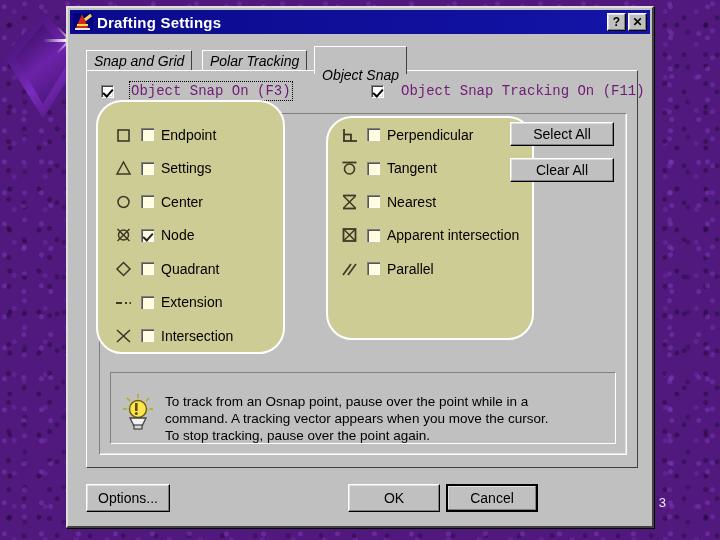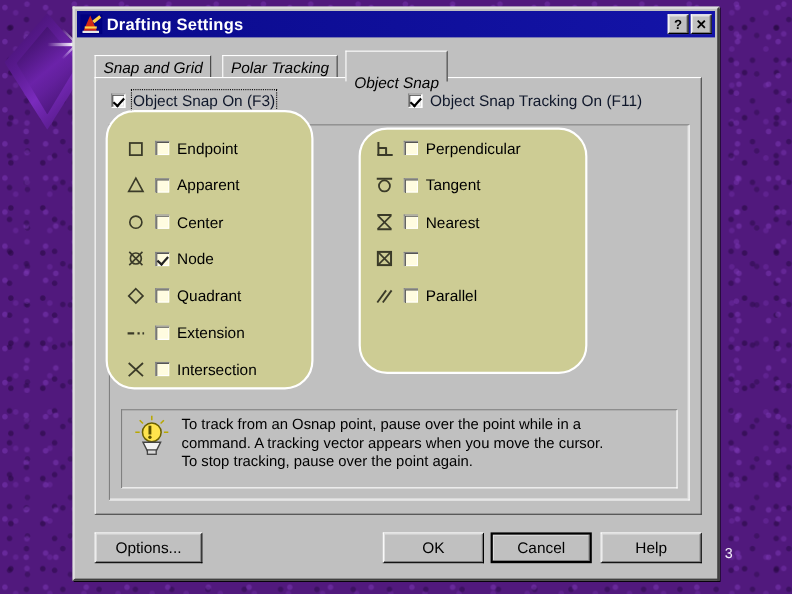--- a/index.html
+++ b/index.html
@@ -133,22 +133,22 @@
     border-top:1px solid #808080;border-left:1px solid #808080;
     border-right:1px solid #fff;border-bottom:1px solid #fff;
     box-shadow:inset 1px 1px 0 #404040, inset -1px -1px 0 #dfdfdf;
     box-sizing:border-box;position:relative;cursor:default;
   }
   .chk.on::after{
     content:"";position:absolute;left:3px;top:1px;width:4px;height:8px;
     border:solid #000;border-width:0 2px 2px 0;transform:rotate(42deg);
   }
   .chk-label{
-    font-size:14px;color:#0f172a;margin-left:7px;white-space:nowrap;
-    font-family:Liberation Sans, sans-serif;
+    font-size:14px;color:#701a75;margin-left:17px;white-space:nowrap;
+    font-family:Liberation Mono, monospace;
   }
   .focusbox{outline:1px dotted #000;outline-offset:1px;}
 
   
   .group{
     position:absolute;left:12px;top:42px;right:10px;bottom:12px;
     border:1px solid #808080;border-right-color:#fff;border-bottom-color:#fff;
     box-shadow:inset -1px -1px 0 #dfdfdf;
   }
   .group-title{
@@ -196,32 +196,32 @@
     box-shadow:inset -1px -1px 0 #808080, inset 1px 1px 0 #dfdfdf;
     font-family:"Liberation Sans",sans-serif;box-sizing:border-box;cursor:default;
     white-space:nowrap;
   }
   .sidebtns .btn{height:24px;line-height:22px;margin-bottom:12px;}
 
   
   .tip{
     position:absolute;left:10px;right:10px;bottom:10px;height:72px;
     border:1px solid #808080;border-right-color:#fff;border-bottom-color:#fff;
-    display:flex;align-items:flex-start;padding:4px 8px 0 10px;box-sizing:border-box;
+    display:flex;align-items:flex-start;padding:20px 8px 0 10px;box-sizing:border-box;
   }
   .bulb{width:34px;height:40px;flex:0 0 auto;position:relative;margin-right:10px;}
   .tip-text{
     font-size:13.5px;line-height:17px;color:#000;
     font-family:"Liberation Sans",sans-serif;white-space:pre-line;
   }
 
   
   .bottombar{position:absolute;left:18px;right:14px;bottom:12px;height:30px;}
   .bottombar .btn{position:absolute;top:0;height:28px;line-height:26px;width:92px;}
-  .btn.options{left:0;width:98px;}
+  .btn.options{left:0;width:84px;}
   .btn.ok{right:198px;}
   .btn.cancel{right:100px;}
   .btn.help{right:0;}
   .btn.default{
     border:2px solid #000;
     box-shadow:inset -1px -1px 0 #808080, inset 1px 1px 0 #dfdfdf;
     line-height:24px;
   }
 </style>
 </head>
@@ -296,21 +296,21 @@
             <span class="mode-label">Endpoint</span>
           </div>
 
           <div class="moderow">
             <span class="glyph">
               <svg width="20" height="20">
                   <polygon points="9.5,4 16,16 3,16" fill="none" stroke="#3a3a28" stroke-width="1.5"></polygon>
                 </svg>
             </span>
             <span class="chk-y"></span>
-            <span class="mode-label">Apparent</span>
+            <span class="mode-label">Settings</span>
           </div>
 
           <div class="moderow">
             <span class="glyph">
               <svg width="20" height="20">
                   <circle cx="9.5" cy="10" r="5.5" fill="none" stroke="#3a3a28" stroke-width="1.5"></circle>
                 </svg>
             </span>
             <span class="chk-y"></span>
             <span class="mode-label">Center</span>
@@ -404,34 +404,39 @@
 
           <div class="moderow">
             <span class="glyph">
               <svg width="20" height="20">
                 <rect x="3.5" y="4" width="12" height="12" fill="none" stroke="#3a3a28" stroke-width="1.8"></rect>
                 <line x1="4" y1="4.5" x2="15" y2="15.5" stroke="#3a3a28" stroke-width="1.5"></line>
                 <line x1="15" y1="4.5" x2="4" y2="15.5" stroke="#3a3a28" stroke-width="1.5"></line>
               </svg>
             </span>
             <span class="chk-y"></span>
+            <span class="mode-label">Apparent intersection</span>
           </div>
 
           <div class="moderow">
             <span class="glyph">
               <svg width="20" height="20">
                 <line x1="3" y1="16" x2="11" y2="5" stroke="#3a3a28" stroke-width="1.7"></line>
                 <line x1="8" y1="16" x2="16" y2="5" stroke="#3a3a28" stroke-width="1.7"></line>
               </svg>
             </span>
             <span class="chk-y"></span>
             <span class="mode-label">Parallel</span>
           </div>
         </div>
 
+        <div class="sidebtns">
+          <div class="btn">Select All</div>
+          <div class="btn">Clear All</div>
+        </div>
 
         <div class="tip">
           <span class="bulb">
             <svg width="34" height="40" viewBox="0 0 34 40">
               <g stroke="#b8a800" stroke-width="1.4">
                 <line x1="17" y1="1" x2="17" y2="5"></line>
                 <line x1="6" y1="5" x2="9" y2="8"></line>
                 <line x1="28" y1="5" x2="25" y2="8"></line>
                 <line x1="2" y1="16" x2="6" y2="16"></line>
                 <line x1="32" y1="16" x2="28" y2="16"></line>
@@ -447,17 +452,16 @@
 command.  A tracking vector appears when you move the cursor.
 To stop tracking, pause over the point again.</span>
         </div>
       </div>
     </div>
 
     <div class="bottombar">
       <div class="btn options">Options...</div>
       <div class="btn ok">OK</div>
       <div class="btn cancel default">Cancel</div>
-      <div class="btn help">Help</div>
     </div>
 
   </div>
 </div>
 
 </body></html>

